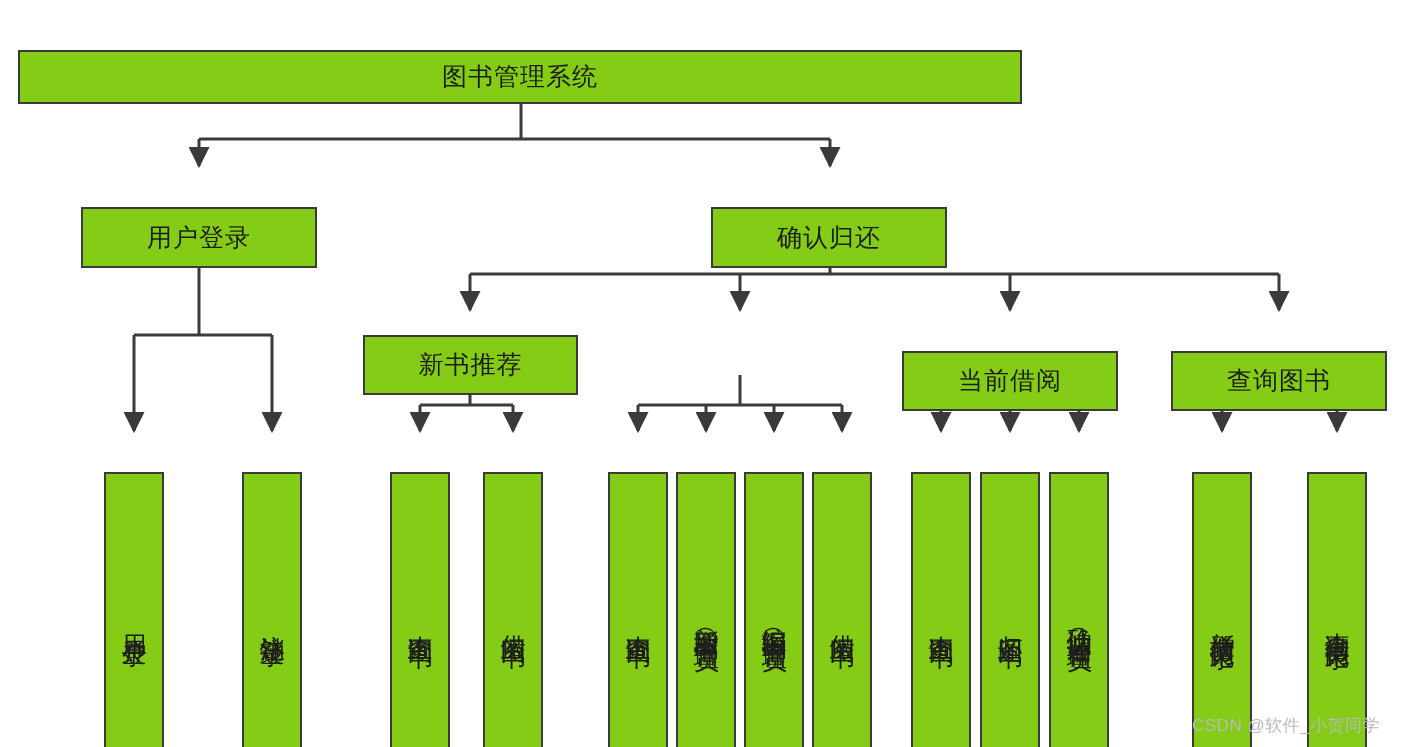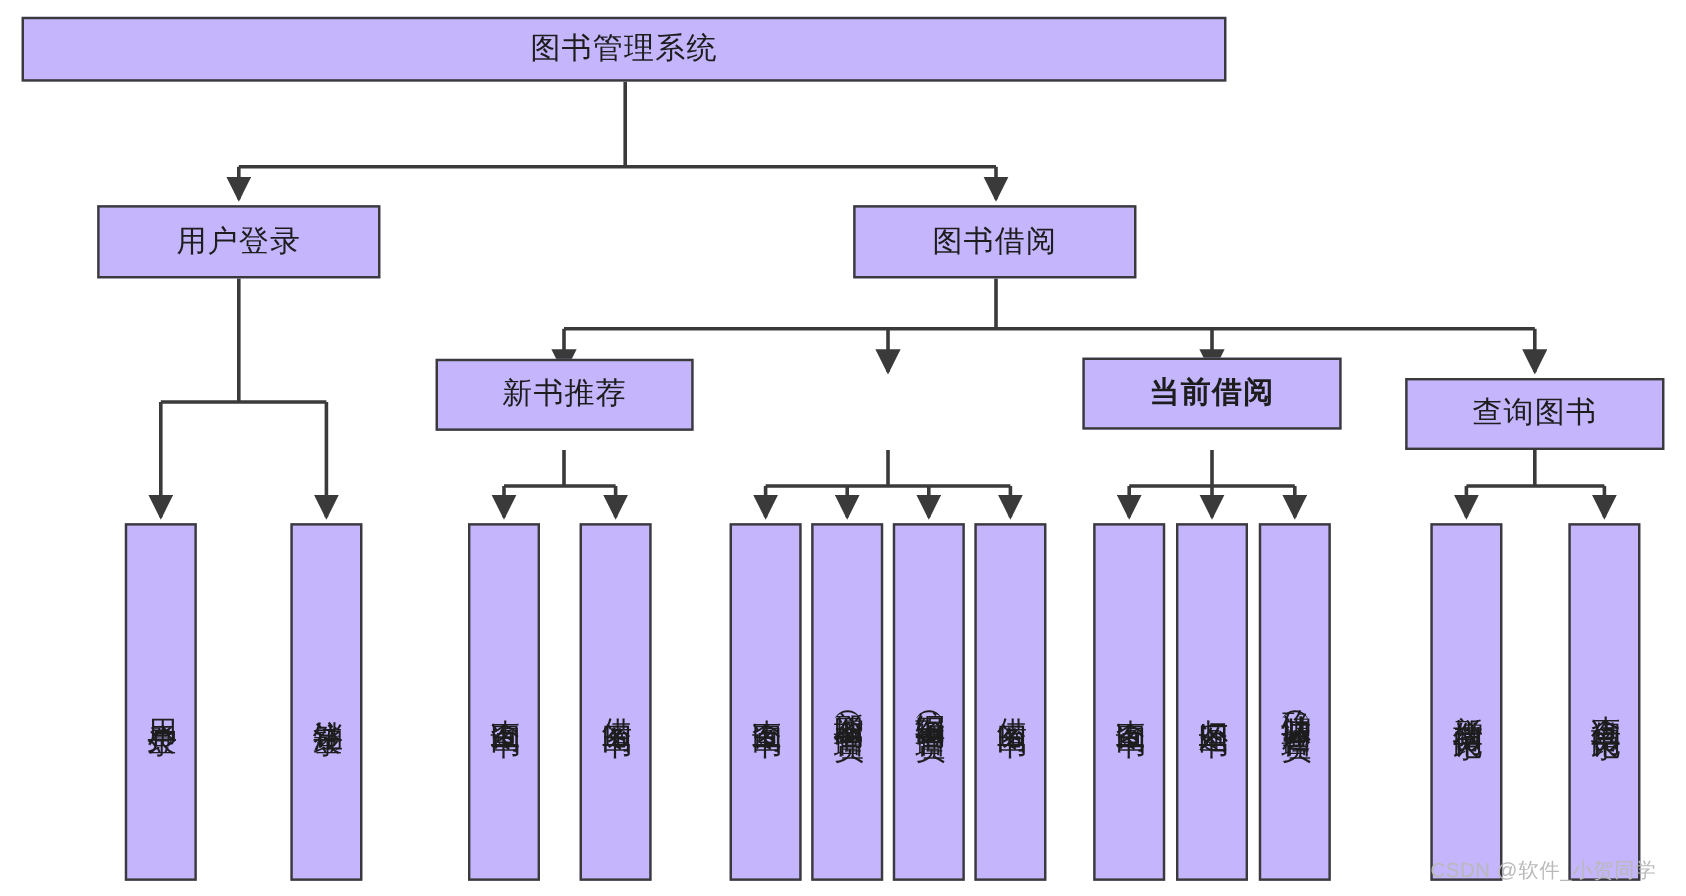--- a/index.html
+++ b/index.html
@@ -22,27 +22,28 @@
     position: absolute;
     left: 0;
     top: 0;
     width: 1405px;
     height: 747px;
     pointer-events: none;
   }
   .node {
     position: absolute;
     box-sizing: border-box;
-    background: #c4b5fd;
+    background: #84cc16;
     border: 2.5px solid #3a3a3a;
     display: flex;
     align-items: center;
     justify-content: center;
     color: #1d1d1d;
     z-index: 2;
+    margin-top: 36px;
   }
   .node.h {
     font-size: 25px;
     line-height: 1.1;
     letter-spacing: 1px;
     white-space: nowrap;
   }
   .node.root {
     font-size: 25px;
   }
@@ -127,27 +128,27 @@
   </svg>
 
   <div class="node h root" style="left:18px; top:14px; width:1004px; height:54px;">
     <span>图书管理系统</span>
   </div>
 
   <div class="node h" style="left:81px; top:171px; width:236px; height:61px;">
     <span>用户登录</span>
   </div>
   <div class="node h" style="left:711px; top:171px; width:236px; height:61px;">
-    <span>图书借阅</span>
+    <span>确认归还</span>
   </div>
 
   <div class="node h" style="left:363px; top:299px; width:215px; height:60px;">
     <span>新书推荐</span>
   </div>
-  <div class="node h" style="left:902px; top:298px; width:216px; height:60px;font-weight:bold;">
+  <div class="node h" style="left:902px; top:315px; width:216px; height:60px;">
     <span>当前借阅</span>
   </div>
   <div class="node h" style="left:1171px; top:315px; width:216px; height:60px;">
     <span>查询图书</span>
   </div>
 
   <div class="node v" style="left:104px; top:436px; width:60px; height:298px;">
     <span class="vtext">用户登录</span>
   </div>
   <div class="node v" style="left:242px; top:436px; width:60px; height:298px;">

